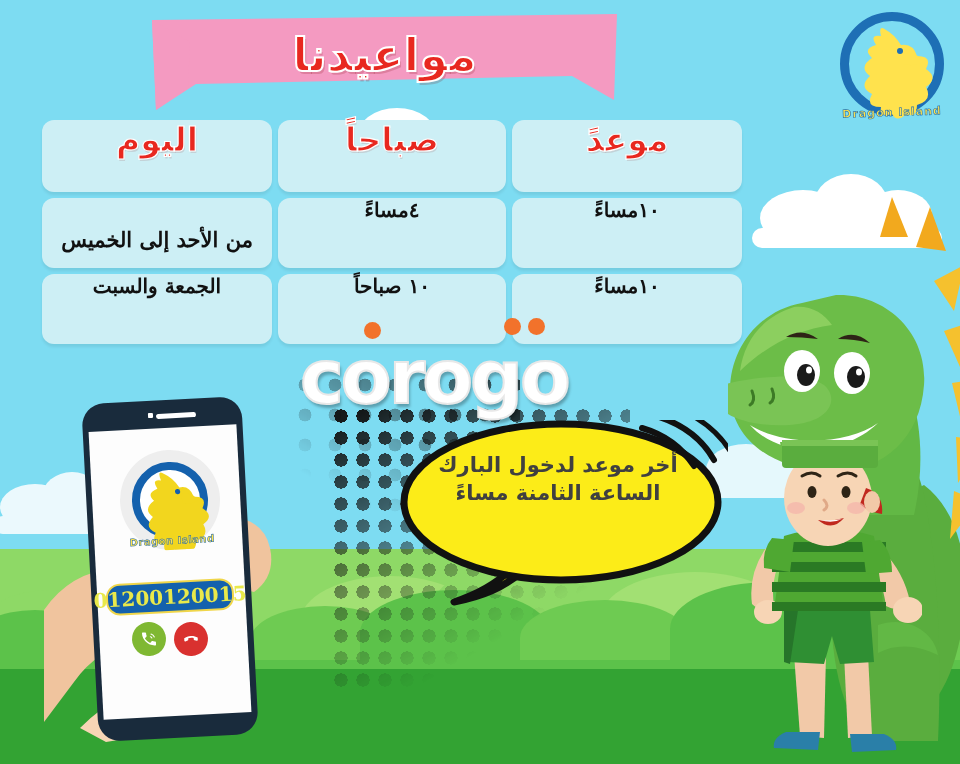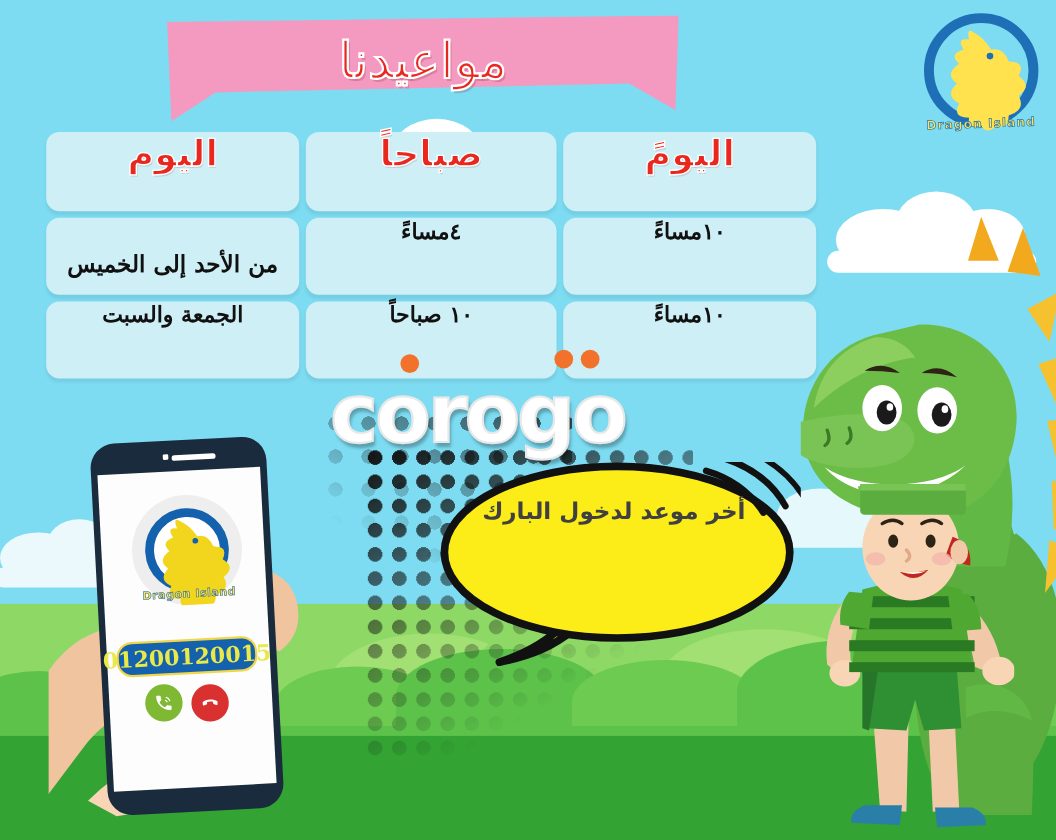--- a/index.html
+++ b/index.html
@@ -24,21 +24,21 @@
   .ground-near{position:absolute;left:0;bottom:0;width:960px;height:95px;background:#33a333;}
   .bush{position:absolute;border-radius:50% 50% 0 0;}
 
   
   .ribbon{
     position:absolute;left:152px;top:14px;width:465px;height:94px;
   }
   .ribbon-title{
     position:absolute;left:0;top:6px;width:465px;height:70px;
     display:flex;align-items:center;justify-content:center;
-    color:#e8281f;font-size:46px;font-weight:normal;
+    color:#e8281f;font-size:46px;font-weight:bold;
     -webkit-text-stroke:2px #ffffff;
     text-shadow:2px 3px 0 rgba(120,0,0,.18);
     letter-spacing:0;
     direction:rtl;
   }
 
   
   .logo-top{position:absolute;right:12px;top:8px;width:112px;height:112px;}
   .logo-circle{
     position:absolute;inset:4px;border-radius:50%;
@@ -321,20 +321,21 @@
     <svg width="330" height="190" viewBox="0 0 330 190" xmlns="http://www.w3.org/2000/svg" style="position:absolute;left:0;top:0;" aria-hidden="true">
       <path d="M112 150 C96 166 74 176 56 182 C86 176 104 168 124 152 Z" fill="#fcec18" stroke="#111" stroke-width="7" stroke-linejoin="round"></path>
       <ellipse cx="163" cy="82" rx="157" ry="78" fill="#fcec18" stroke="#111" stroke-width="7"></ellipse>
 
       <path d="M244 8 q34 10 52 38" stroke="#111" stroke-width="6" fill="none" stroke-linecap="round"></path>
       <path d="M258 -4 q40 12 58 44" stroke="#111" stroke-width="6" fill="none" stroke-linecap="round"></path>
       <path d="M272 -14 q42 14 62 48" stroke="#111" stroke-width="5" fill="none" stroke-linecap="round"></path>
     </svg>
     <div class="bubble-txt">
       <div>أخر موعد لدخول البارك</div>
+      <div>الساعة الثامنة مساءً</div>
     </div>
   </div>
 
   <div class="phone-wrap">
 
     <svg width="250" height="366" viewBox="0 0 250 366" xmlns="http://www.w3.org/2000/svg" style="position:absolute;left:0;top:0;" aria-hidden="true">
       <path d="M186 118 q34 4 40 32 q6 28 -16 44 l-40 -10 z" fill="#f0c49e"></path>
       <path d="M0 212 q26 -38 72 -42 l90 -4 q30 0 34 26 q4 28 -22 36 l-80 14 q-40 8 -64 42 l-30 40 z" fill="#f0c49e"></path>
       <path d="M36 330 q44 -44 96 -46 q28 -2 30 20 q2 22 -26 28 l-74 12 z" fill="#f7d5b5"></path>
     </svg>
@@ -384,21 +385,21 @@
       <path d="M68 45 q14 0 19 9 q-9 5 -19 2 z" fill="#ffe24d"></path>
       <circle cx="64" cy="43" r="3" fill="#1e6fb5"></circle>
     </svg>
     <div class="logo-text">Dragon Island</div>
   </div>
 
   <div class="table">
 
     <div class="trow hrow">
       <div class="cell c-eve">
-        <span class="head-txt">اليومً</span>
+        <span class="head-txt">موعدً</span>
       </div>
       <div class="cell c-mid">
         <span class="head-txt">صباحاً</span>
       </div>
       <div class="cell c-day">
         <span class="head-txt">اليوم</span>
       </div>
     </div>
 
     <div class="trow brow">

